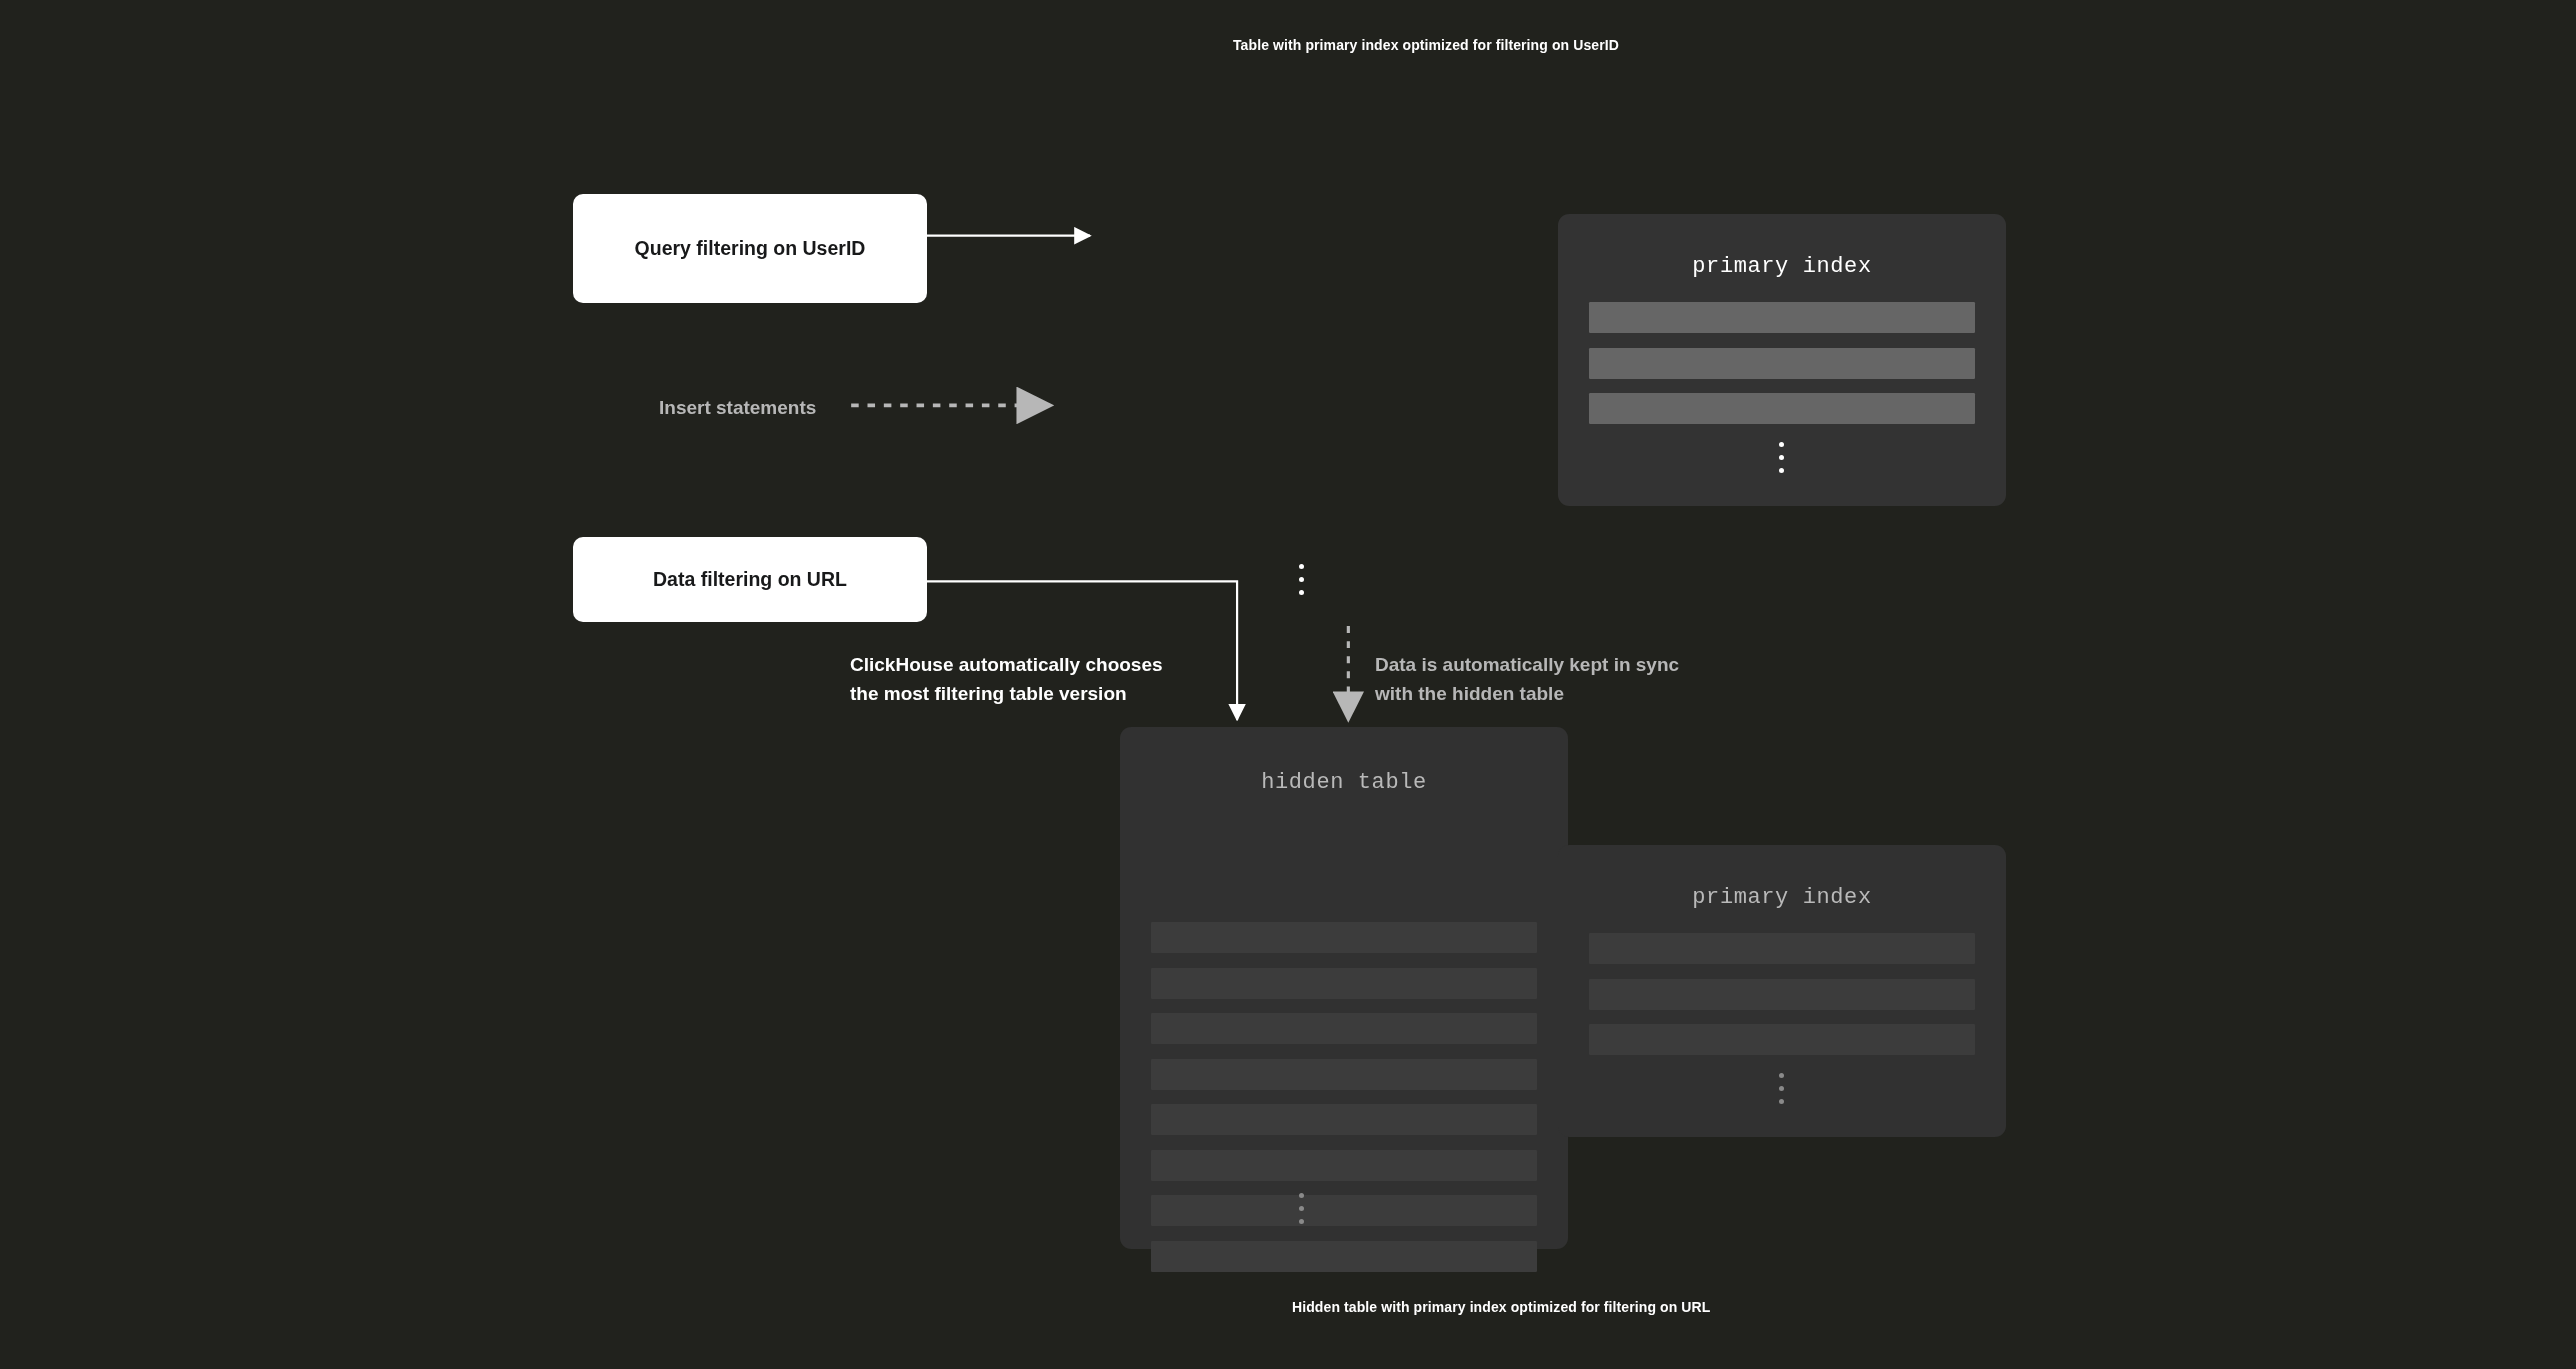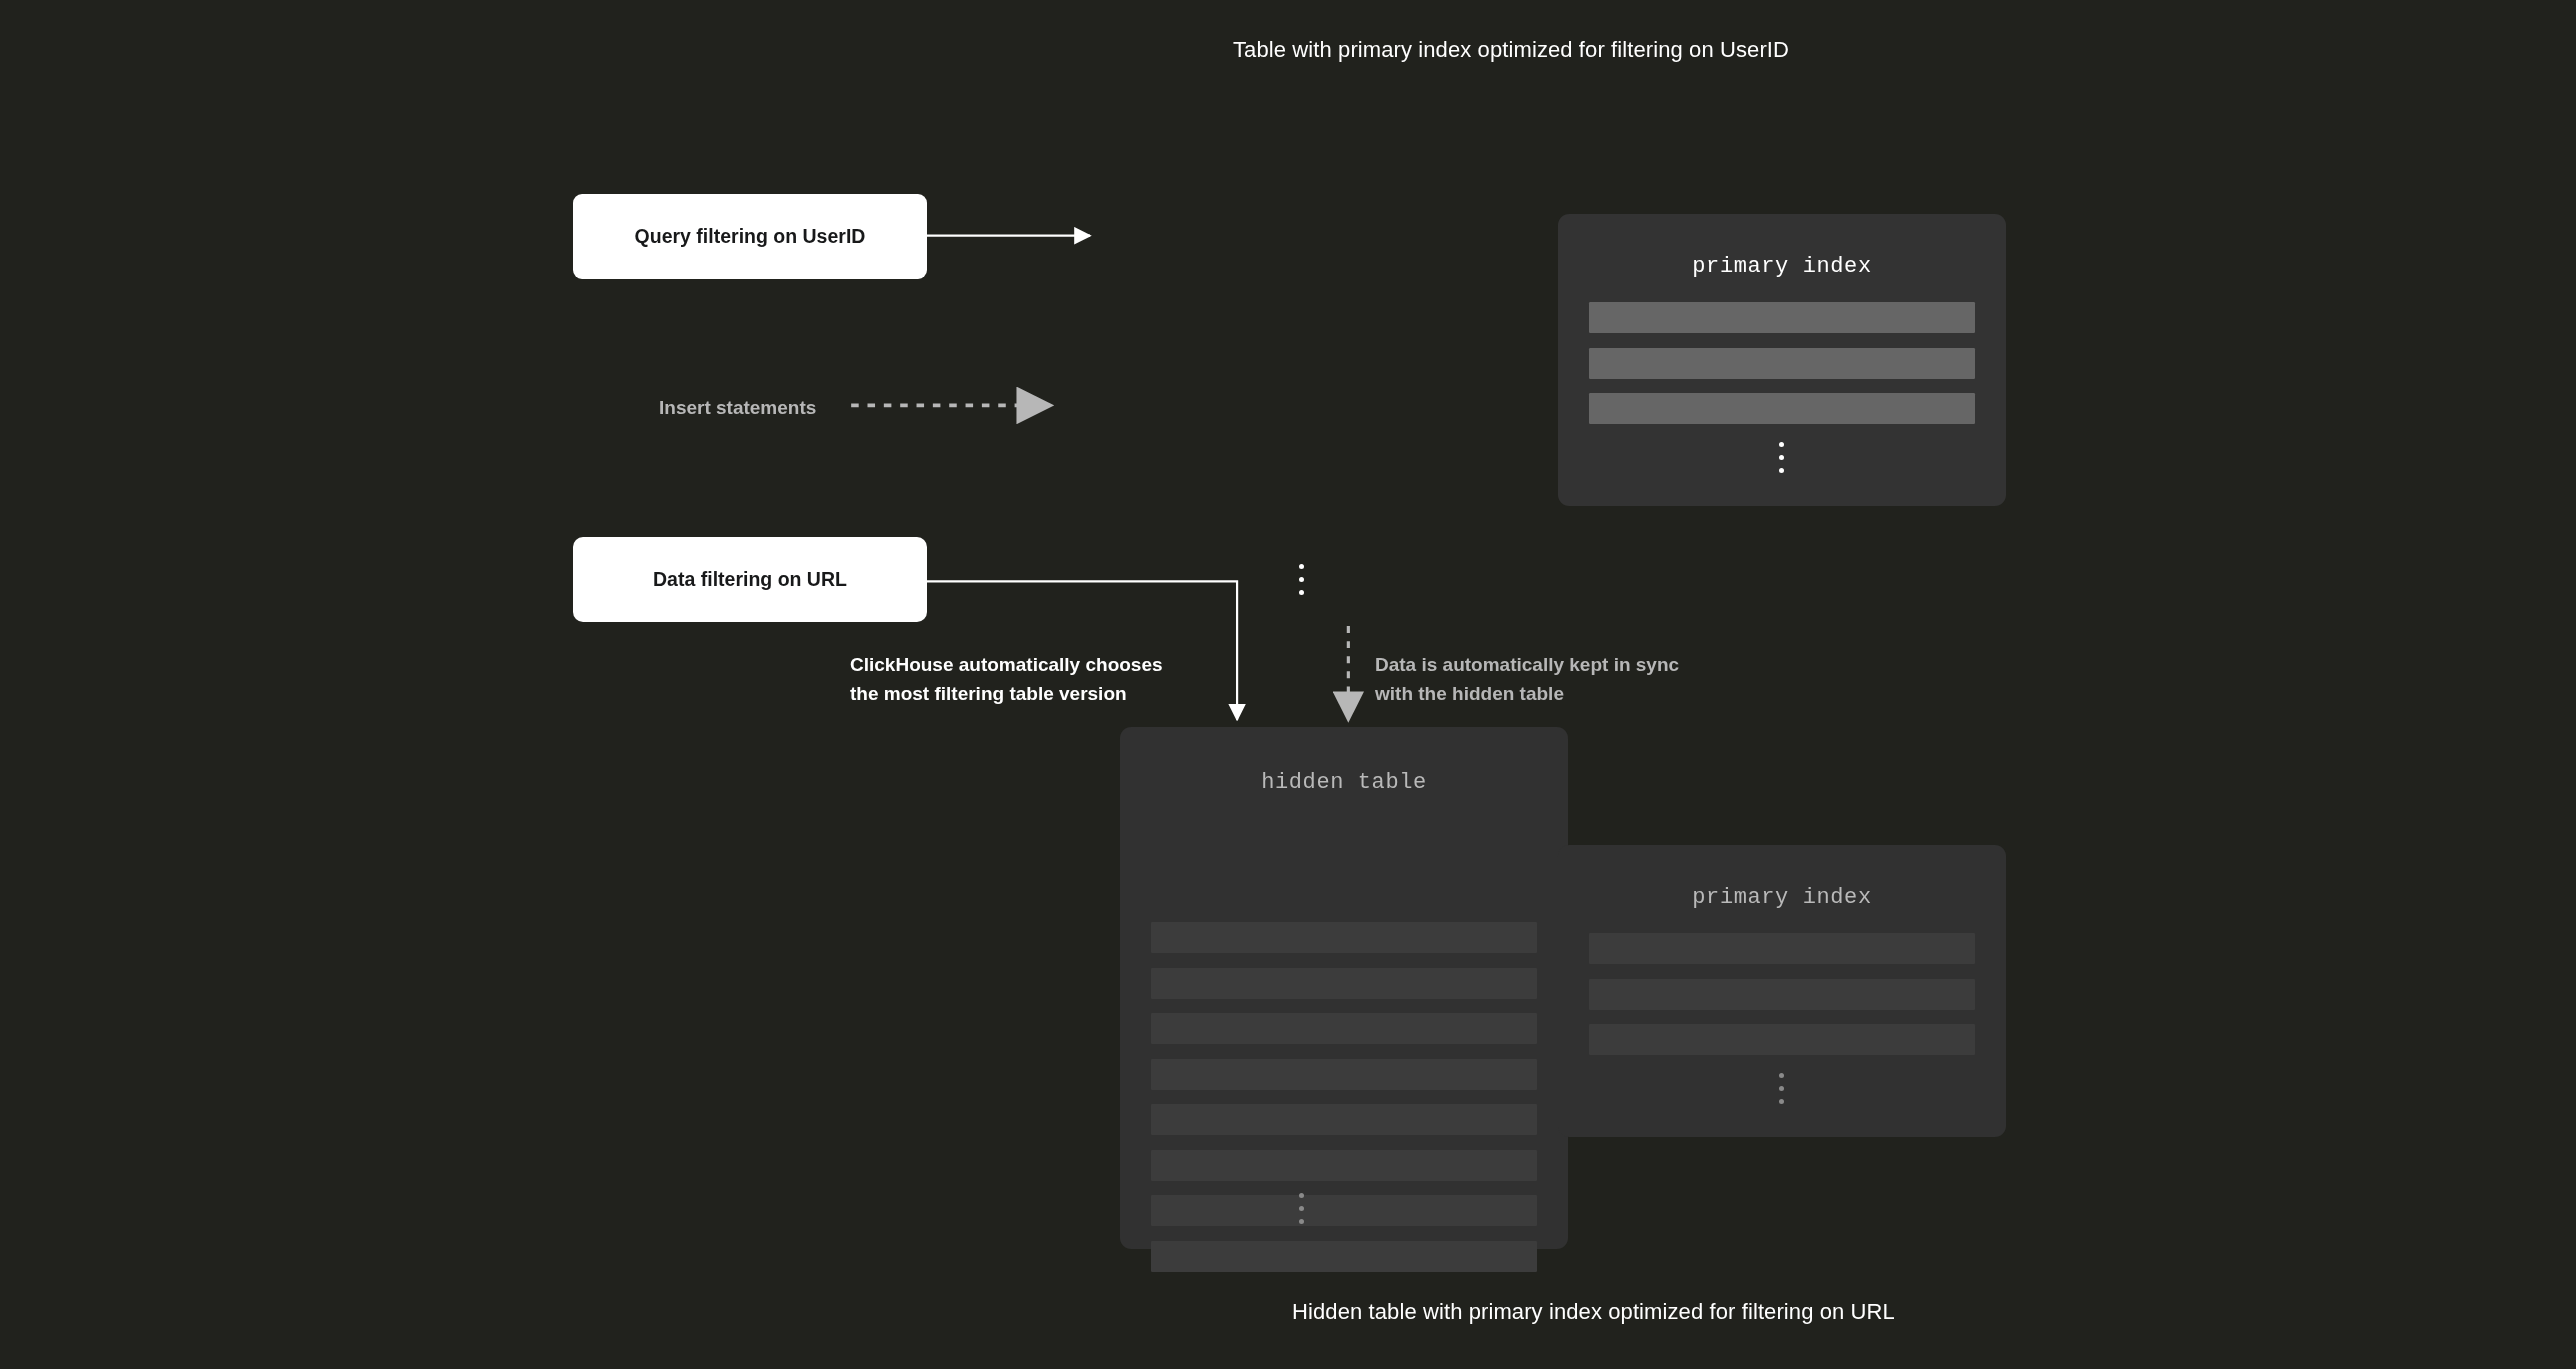--- a/index.html
+++ b/index.html
@@ -17,22 +17,22 @@
     width: 2576px;
     height: 1369px;
     background: #21221d;
     overflow: hidden;
   }
 
   
   .caption {
     position: absolute;
     color: #ffffff;
-    font-weight: normal;
-    font-size: 22px;
+    font-weight: bold;
+    font-size: 14px;
     letter-spacing: 0.1px;
     white-space: nowrap;
   }
   #caption-top   { left: 1233px; top: 37px; }
   #caption-bottom{ left: 1292px; top: 1299px; }
 
   
   .panel {
     position: absolute;
     border-radius: 11.3px;
@@ -104,21 +104,21 @@
     background: #ffffff;
     border-radius: 10px;
     display: flex;
     align-items: center;
     justify-content: center;
     color: #18191a;
     font-weight: bold;
     font-size: 19.5px;
     white-space: nowrap;
   }
-  #callout-userid { left: 573px; top: 194px; width: 354px; height: 85px; border-radius: 9px; }
+  #callout-userid { left: 573px; top: 194px; width: 354px; height: 109px; }
   #callout-url    { left: 573px; top: 537px; width: 354px; height: 85px; }
 
   
   .annot {
     position: absolute;
     font-weight: bold;
     font-size: 19px;
     line-height: 29px;
     white-space: pre;
   }

